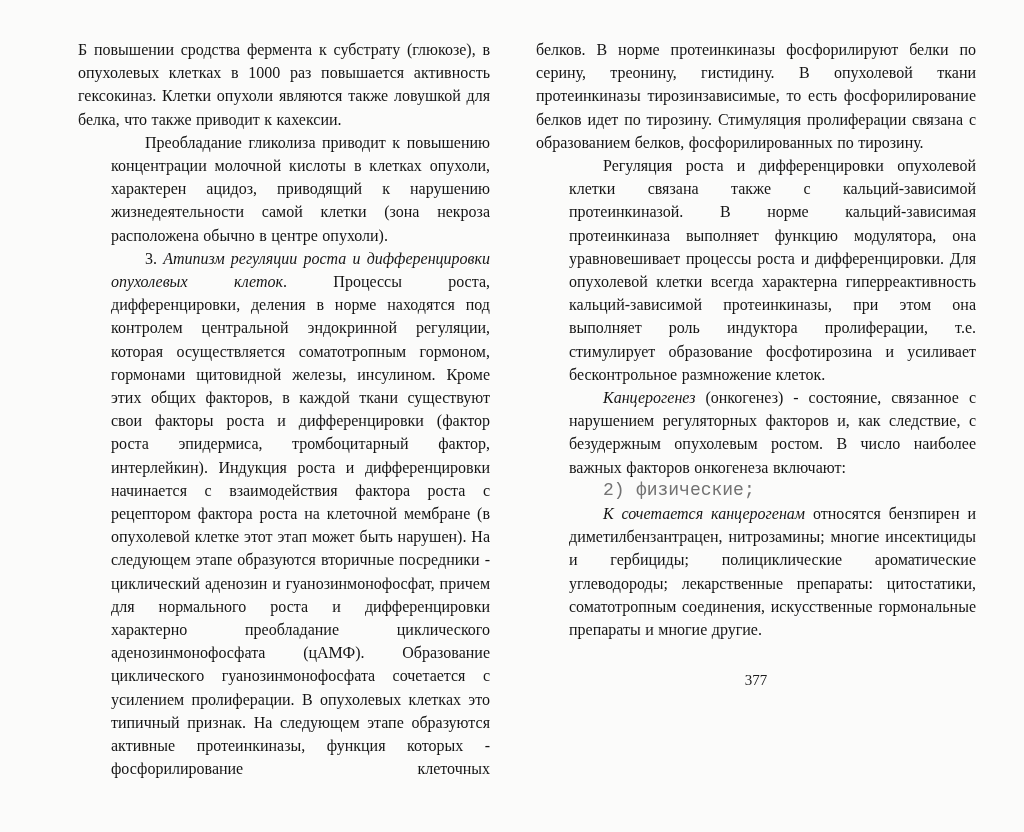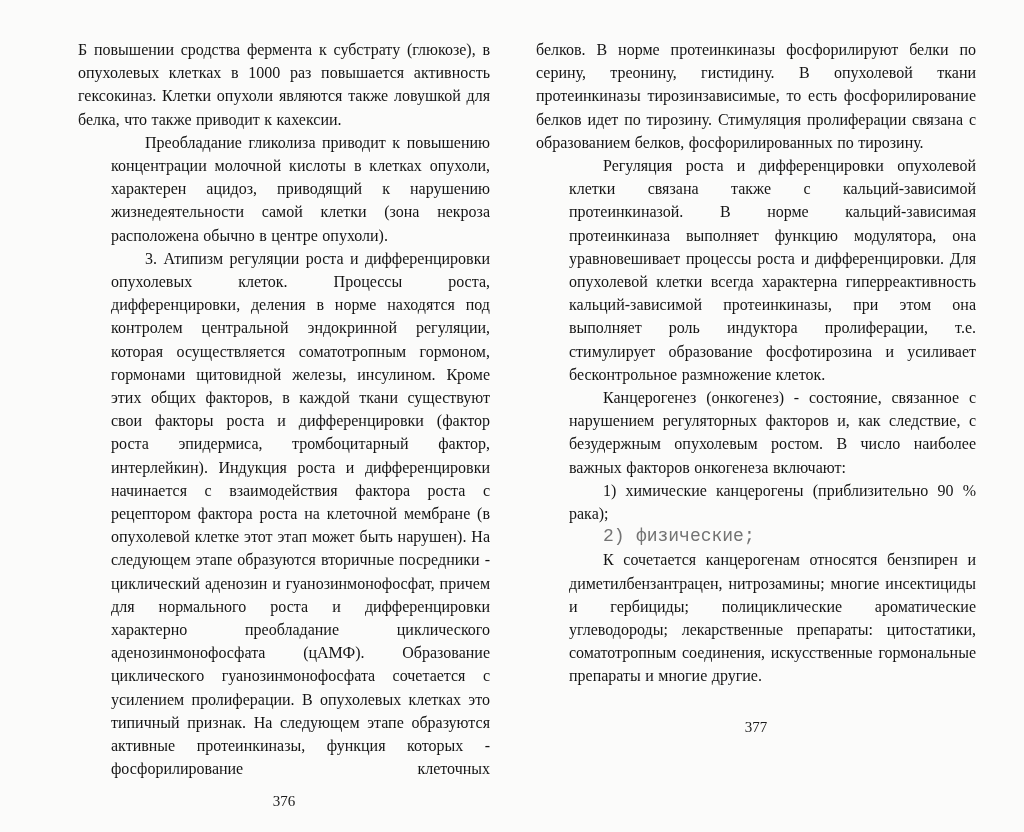--- a/index.html
+++ b/index.html
@@ -32,21 +32,21 @@
     margin: 0;
     text-align: justify;
     font-size: 16px;
     line-height: 23.2px;
     hyphens: auto;
     -webkit-hyphens: auto;
     word-spacing: 0.5px;
   }
   p.para.indent { text-indent: 34px; margin-left: 33px; }
   p.para.justify-last { text-align-last: justify; }
-  .italic { }
+  .italic { font-style: italic; }
   p.para.alt {
     font-family: "Liberation Mono", monospace;
     font-size: 18px;
     color: #737373;
   }
   .page-number {
     text-align: center;
     font-size: 15px;
     color: #1a1a1a;
   }
@@ -57,28 +57,26 @@
 <body>
 
 <div class="spread">
 
   <div class="page left">
     <div class="column">
         <p class="para"><span>Б повышении сродства фермента к субстрату (глюкозе), в опухолевых клетках в 1000 раз повышается активность гексокиназ. Клетки опухоли являются также ловушкой для белка, что также приводит к кахексии.</span></p>
         <p class="para indent"><span>Преобладание гликолиза приводит к повышению концентрации молочной кислоты в клетках опухоли, характерен ацидоз, приводящий к нарушению жизнедеятельности самой клетки (зона некроза расположена обычно в центре опухоли).</span></p>
         <p class="para indent justify-last"><span>3. </span><span class="italic">Атипизм регуляции роста и дифференцировки опухолевых клеток</span><span>. Процессы роста, дифференцировки, деления в норме находятся под контролем центральной эндокринной регуляции, которая осуществляется соматотропным гормоном, гормонами щитовидной железы, инсулином. Кроме этих общих факторов, в каждой ткани существуют свои факторы роста и дифференцировки (фактор роста эпидермиса, тромбоцитарный фактор, интерлейкин). Индукция роста и дифференцировки начинается с взаимодействия фактора роста с рецептором фактора роста на клеточной мембране (в опухолевой клетке этот этап может быть нарушен). На следующем этапе образуются вторичные посредники - циклический аденозин и гуанозинмонофосфат, причем для нормального роста и дифференцировки характерно преобладание циклического аденозинмонофосфата (цАМФ). Образование циклического гуанозинмонофосфата сочетается с усилением пролиферации. В опухолевых клетках это типичный признак. На следующем этапе образуются активные протеинкиназы, функция которых - фосфорилирование клеточных</span></p>
       </div>
-    <div class="page-number">376</div>
   </div>
 
   <div class="page right">
     <div class="column">
         <p class="para"><span>белков. В норме протеинкиназы фосфорилируют белки по серину, треонину, гистидину. В опухолевой ткани протеинкиназы тирозинзависимые, то есть фосфорилирование белков идет по тирозину. Стимуляция пролиферации связана с образованием белков, фосфорилированных по тирозину.</span></p>
         <p class="para indent"><span>Регуляция роста и дифференцировки опухолевой клетки связана также с кальций-зависимой протеинкиназой. В норме кальций-зависимая протеинкиназа выполняет функцию модулятора, она уравновешивает процессы роста и дифференцировки. Для опухолевой клетки всегда характерна гиперреактивность кальций-зависимой протеинкиназы, при этом она выполняет роль индуктора пролиферации, т.е. стимулирует образование фосфотирозина и усиливает бесконтрольное размножение клеток.</span></p>
         <p class="para indent"><span class="italic">Канцерогенез</span><span> (онкогенез) - состояние, связанное с нарушением регуляторных факторов и, как следствие, с безудержным опухолевым ростом. В число наиболее важных факторов онкогенеза включают:</span></p>
-        <p class="para indent"><span>1) химические канцерогены (приблизительно 90 % рака);</span></p>
         <p class="para indent alt"><span>2) физические;</span></p>
         <p class="para indent"><span class="italic">К сочетается канцерогенам</span><span> относятся бензпирен и диметилбензантрацен, нитрозамины; многие инсектициды и гербициды; полициклические ароматические углеводороды; лекарственные препараты: цитостатики, соматотропным соединения, искусственные гормональные препараты и многие другие.</span></p>
       </div>
     <div class="page-number">377</div>
   </div>
 
 </div>
 
 </body></html>

